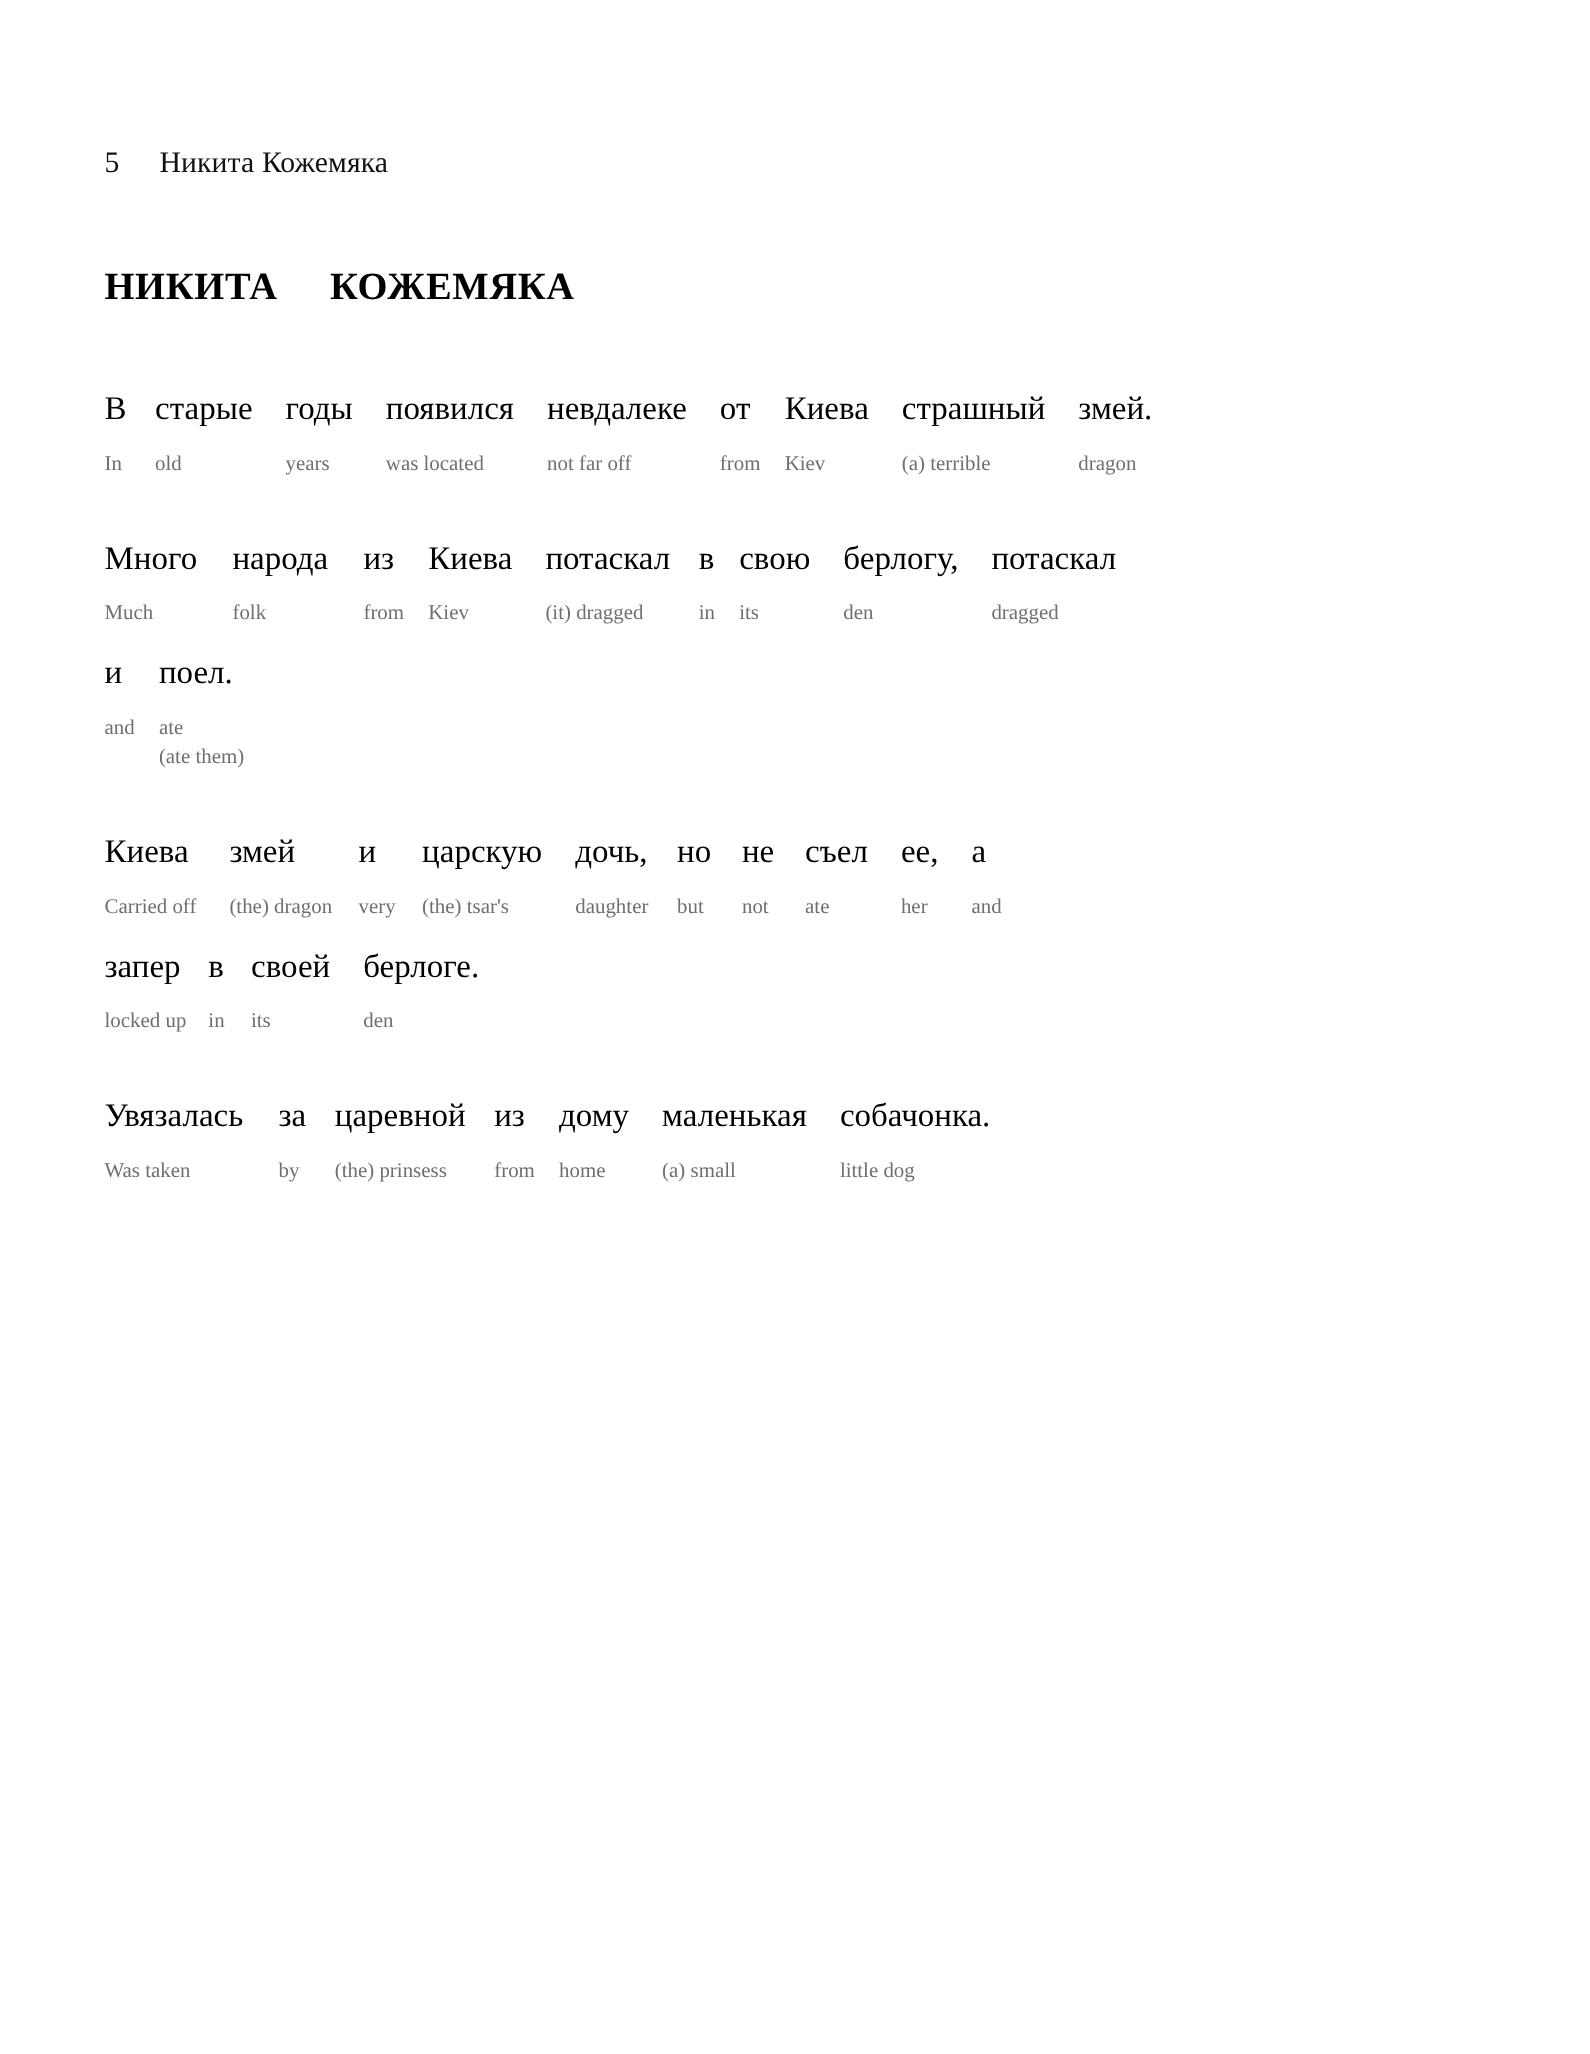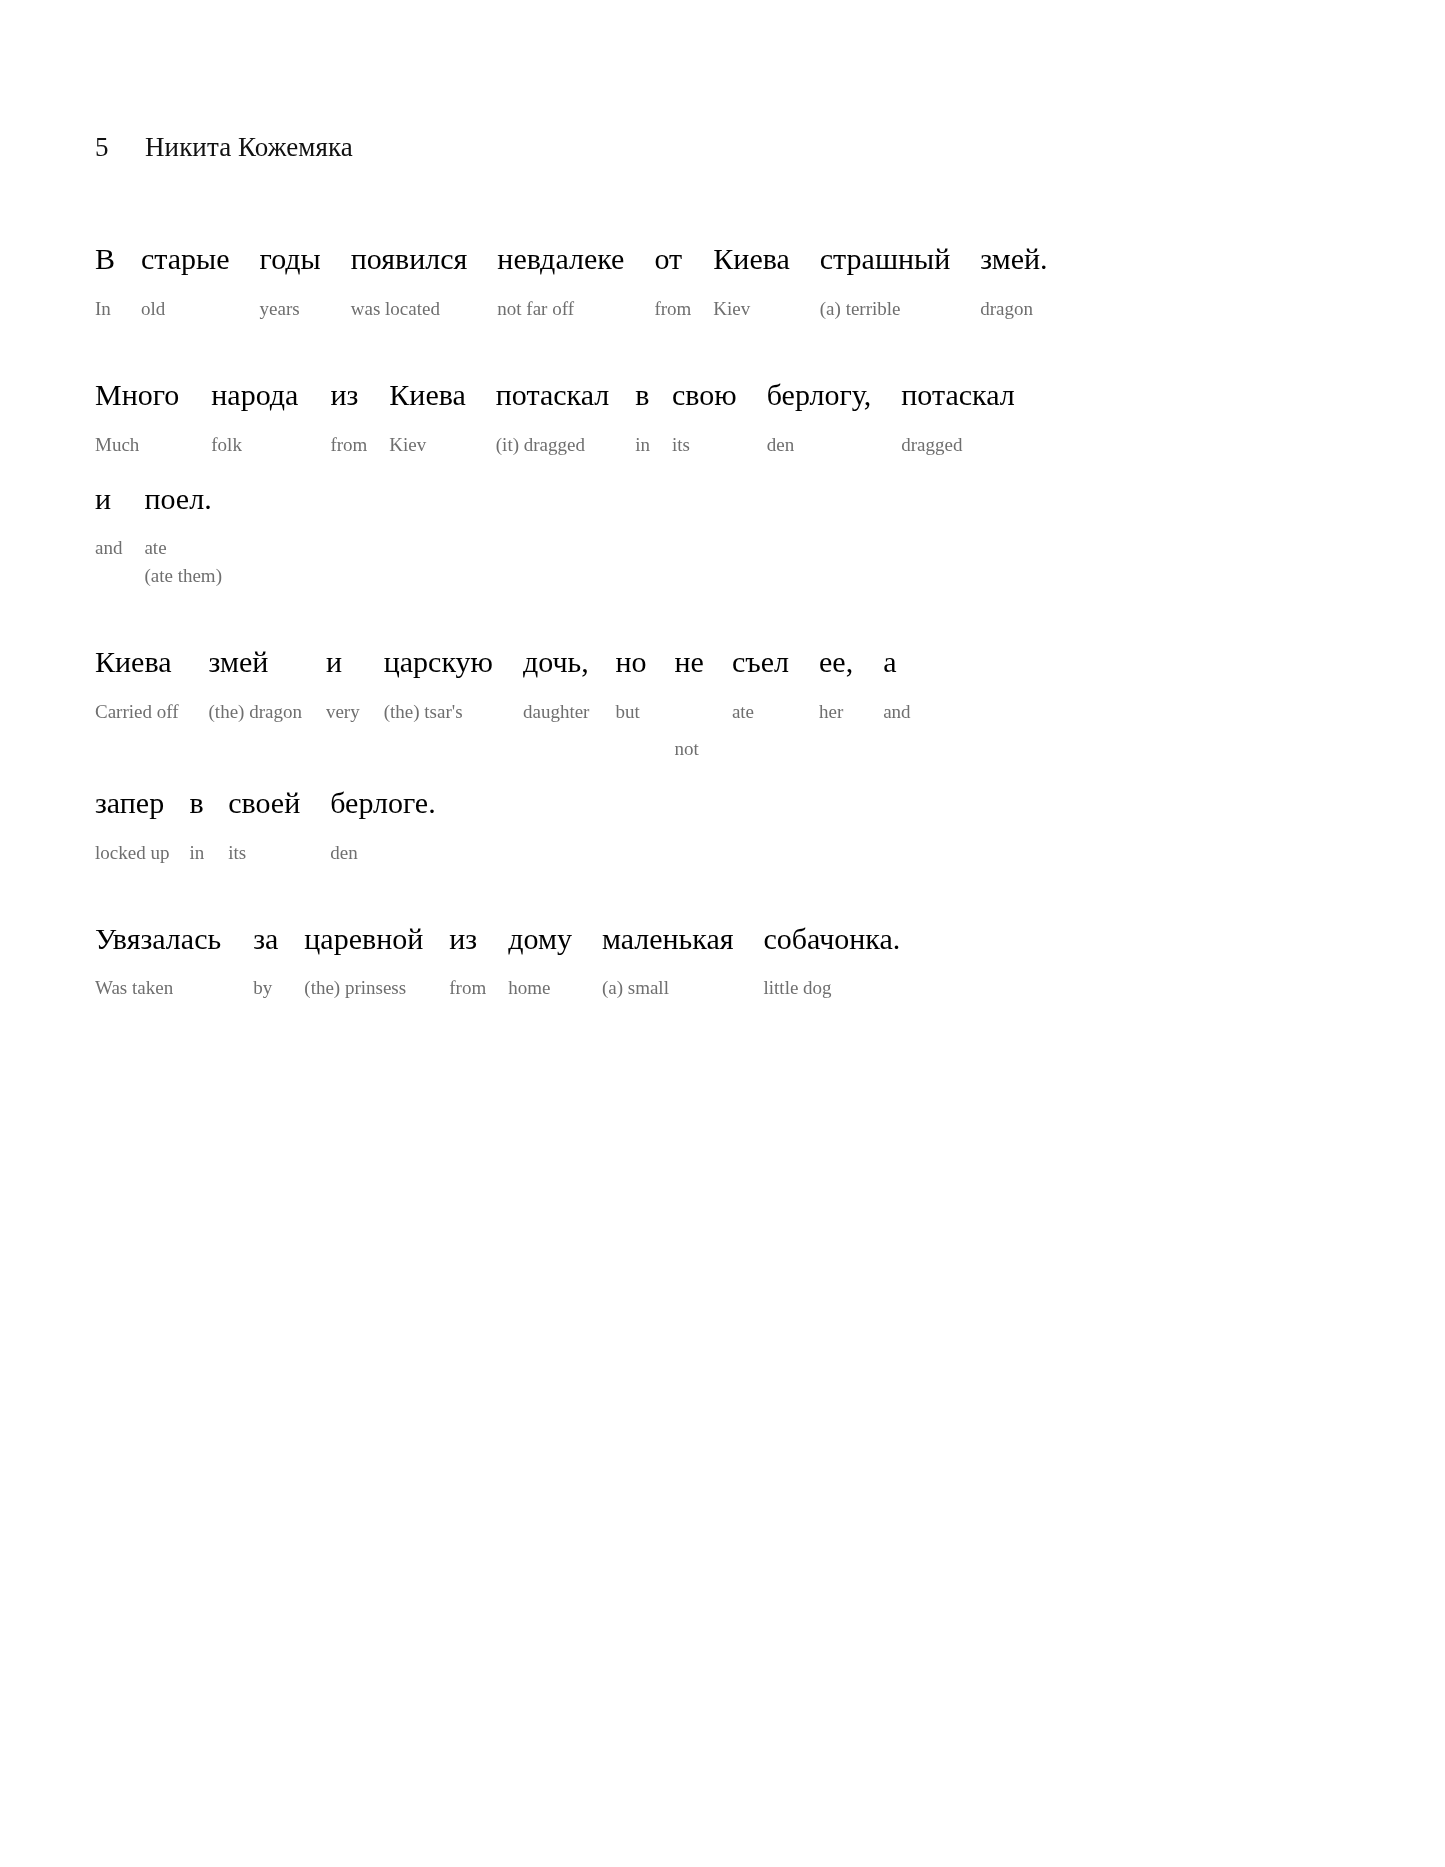--- a/index.html
+++ b/index.html
@@ -126,20 +126,24 @@
 
 <div class="page">
   <div class="content">
 
     <div class="running-head">
       <span class="rh-num">5</span>
       <span class="rh-title">Никита Кожемяка</span>
     </div>
 
     <div class="title-block">
+      <div class="title-row">
+        <span class="t-word-1">НИКИТА</span>
+        <span class="t-word-2">КОЖЕМЯКА</span>
+      </div>
     </div>
 
     <div class="body-text" id="body-text">
         <div class="verse">
           <div class="gloss-line">
             <div class="gloss-pair" style="margin-right: 26px;">
               <div class="src">В</div>
               <div class="tgt">In</div>
             </div>
             <div class="gloss-pair" style="margin-right: 30px;">
@@ -246,21 +250,21 @@
               <div class="tgt">(the) tsar's</div>
             </div>
             <div class="gloss-pair" style="margin-right: 26px;">
               <div class="src">дочь,</div>
               <div class="tgt">daughter</div>
             </div>
             <div class="gloss-pair" style="margin-right: 28px;">
               <div class="src">но</div>
               <div class="tgt">but</div>
             </div>
-            <div class="gloss-pair" style="margin-right: 28px; gap: 37px;">
+            <div class="gloss-pair" style="margin-right: 28px;">
               <div class="src">не</div>
               <div class="tgt">not</div>
             </div>
             <div class="gloss-pair" style="margin-right: 30px;">
               <div class="src">съел</div>
               <div class="tgt">ate</div>
             </div>
             <div class="gloss-pair" style="margin-right: 30px;">
               <div class="src">ее,</div>
               <div class="tgt">her</div>

